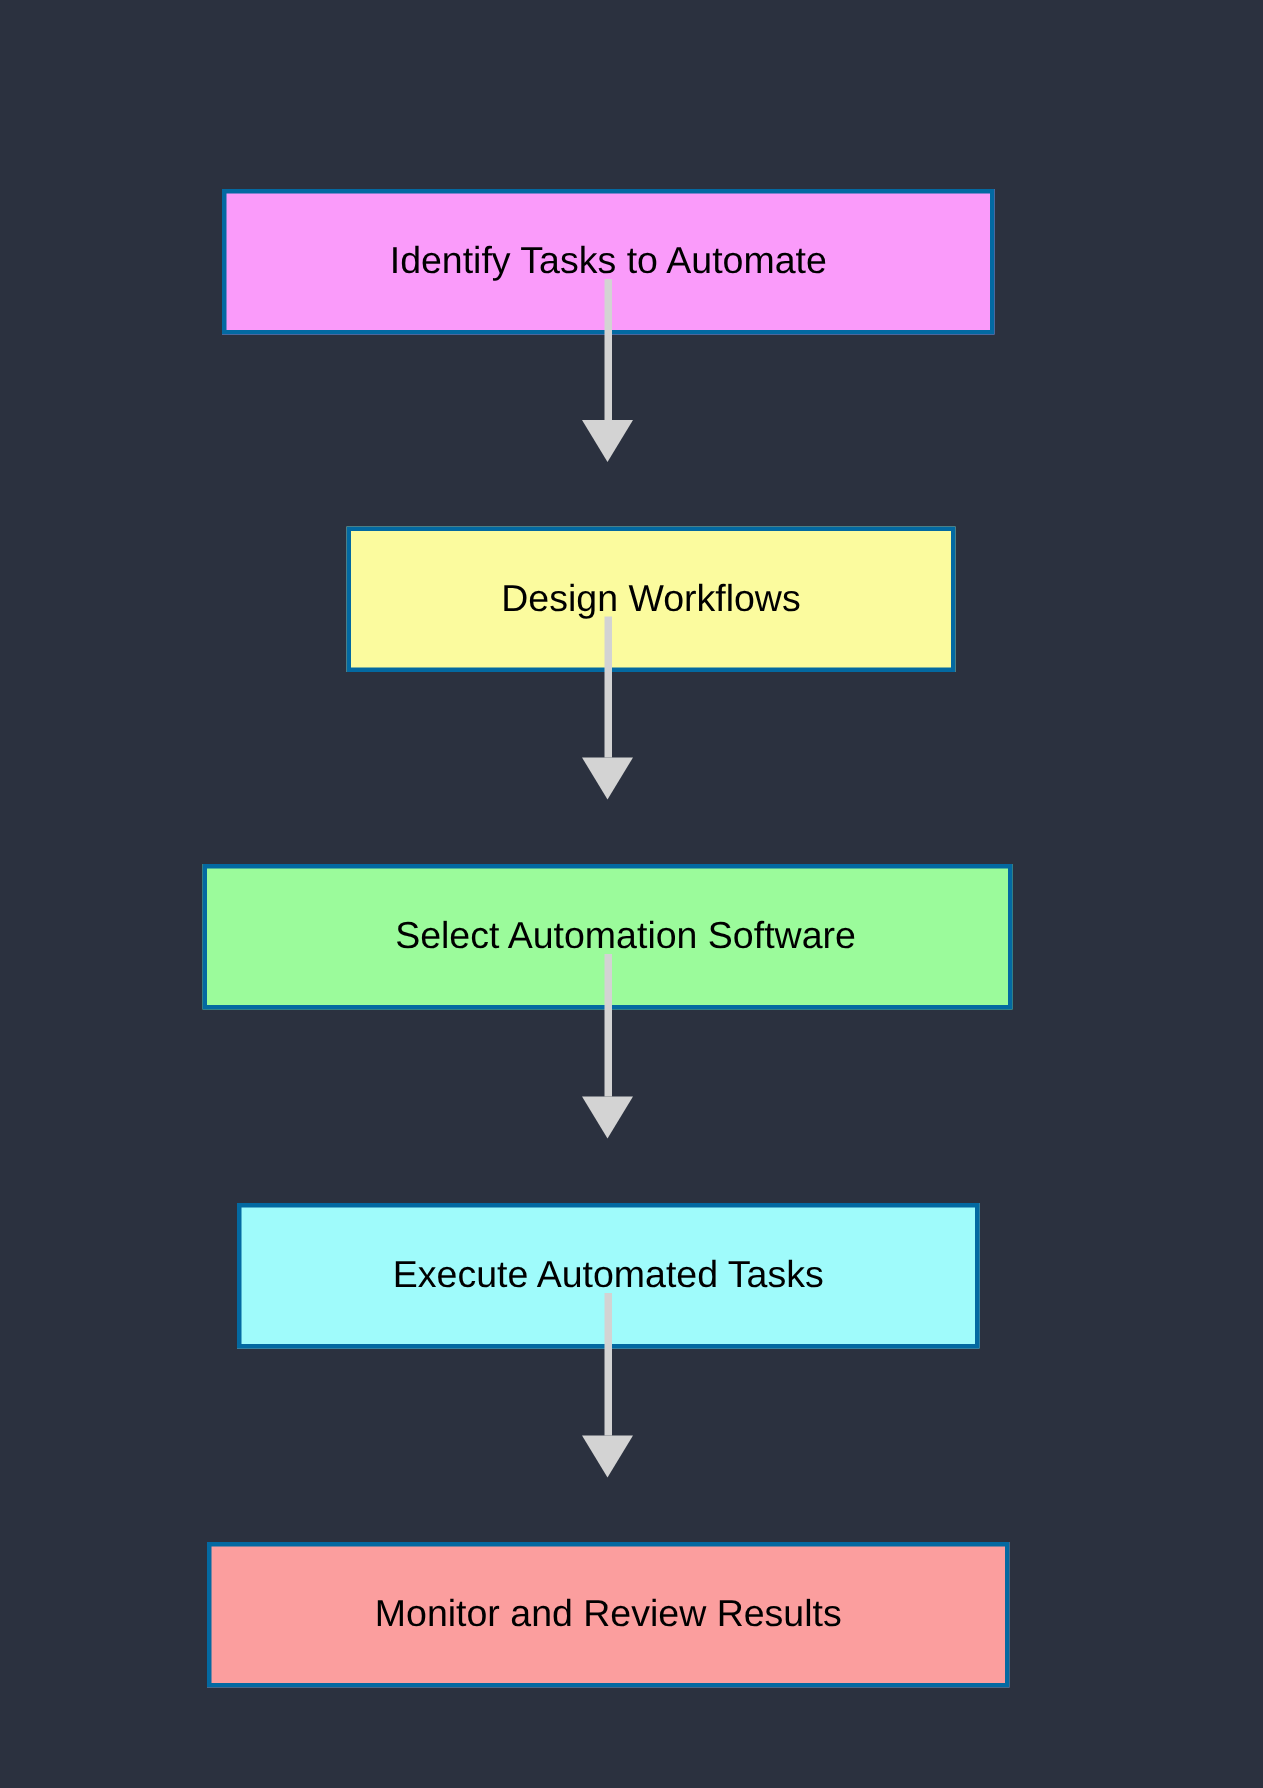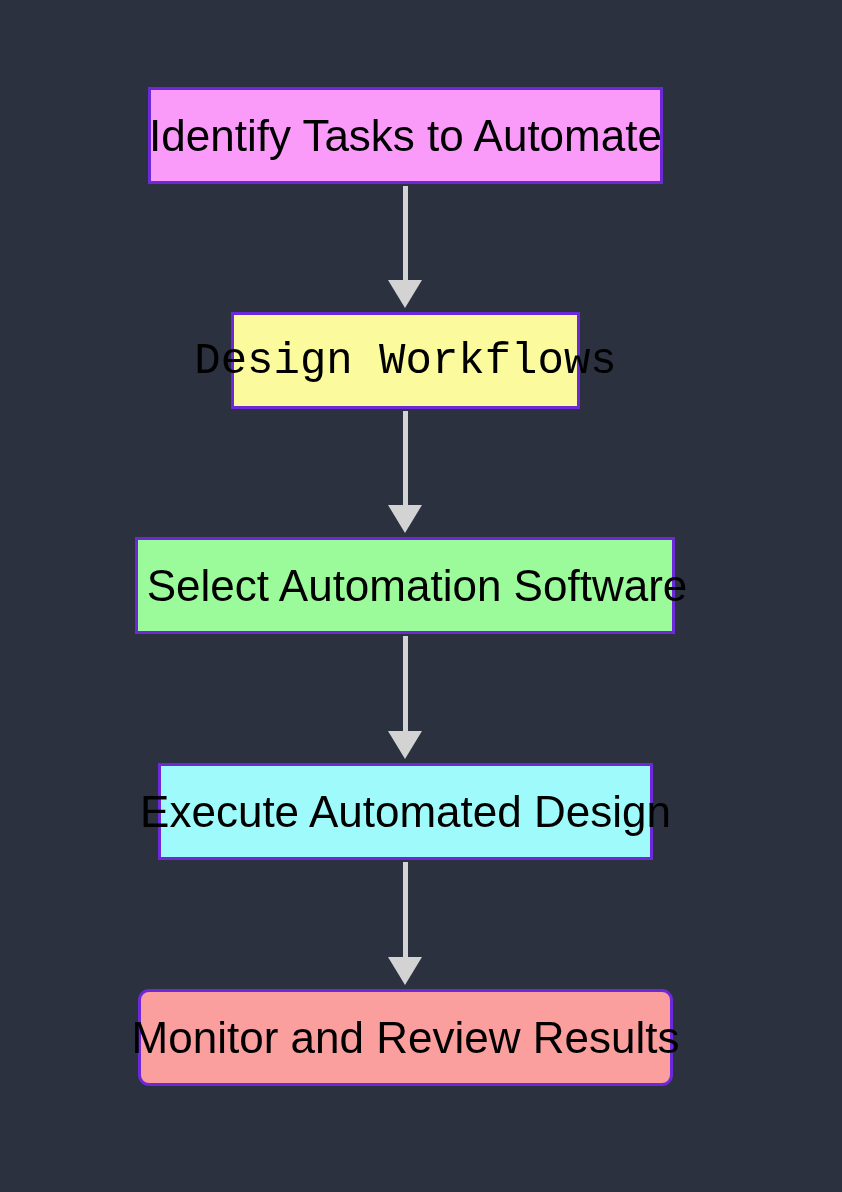--- a/index.html
+++ b/index.html
@@ -9,34 +9,35 @@
   .canvas {
     position: relative;
     width: 842px;
     height: 1192px;
     overflow: hidden;
     font-family: "Liberation Sans", sans-serif;
   }
   .node {
     position: absolute;
     box-sizing: border-box;
-    border: 3px solid #6d28d9;
+    border: 3px solid #0369a1;
     display: flex;
     align-items: center;
     justify-content: center;
-    font-size: 44px;
+    font-size: 25px;
     color: #000000;
     white-space: nowrap;
     text-align: center;
+    margin-top: 39px;
   }
   .node-1 { left: 148px; top: 87px;  width: 515px; height: 97px; }
-  .node-2 { left: 231px; top: 312px; width: 349px; height: 97px; font-family: Liberation Mono, monospace; }
+  .node-2 { left: 231px; top: 312px; width: 406px; height: 97px; }
   .node-3 { left: 135px; top: 537px; width: 540px; height: 97px; }
   .node-4 { left: 158px; top: 763px; width: 495px; height: 97px; }
-  .node-5 { left: 138px; top: 989px; width: 535px; height: 97px; border-radius: 11px; }
+  .node-5 { left: 138px; top: 989px; width: 535px; height: 97px; }
 
   .arrow {
     position: absolute;
     left: 388px;
     width: 34px;
     display: flex;
     flex-direction: column;
     align-items: center;
   }
   .arrow-1 { top: 186px; height: 122px; }
@@ -82,21 +83,21 @@
   <div class="node node-3" style="background-color: rgb(155, 251, 155); padding-left: 24px;">
     <span>Select Automation Software</span>
   </div>
 
   <div class="arrow arrow-3">
     <div class="shaft" style="background-color: rgb(211, 211, 211);"></div>
     <div class="head" style="border-top-color: rgb(211, 211, 211);"></div>
   </div>
 
   <div class="node node-4" style="background-color: rgb(159, 251, 251);">
-    <span>Execute Automated Design</span>
+    <span>Execute Automated Tasks</span>
   </div>
 
   <div class="arrow arrow-4">
     <div class="shaft" style="background-color: rgb(211, 211, 211);"></div>
     <div class="head" style="border-top-color: rgb(211, 211, 211);"></div>
   </div>
 
   <div class="node node-5" style="background-color: rgb(251, 158, 158);">
     <span>Monitor and Review Results</span>
   </div>

